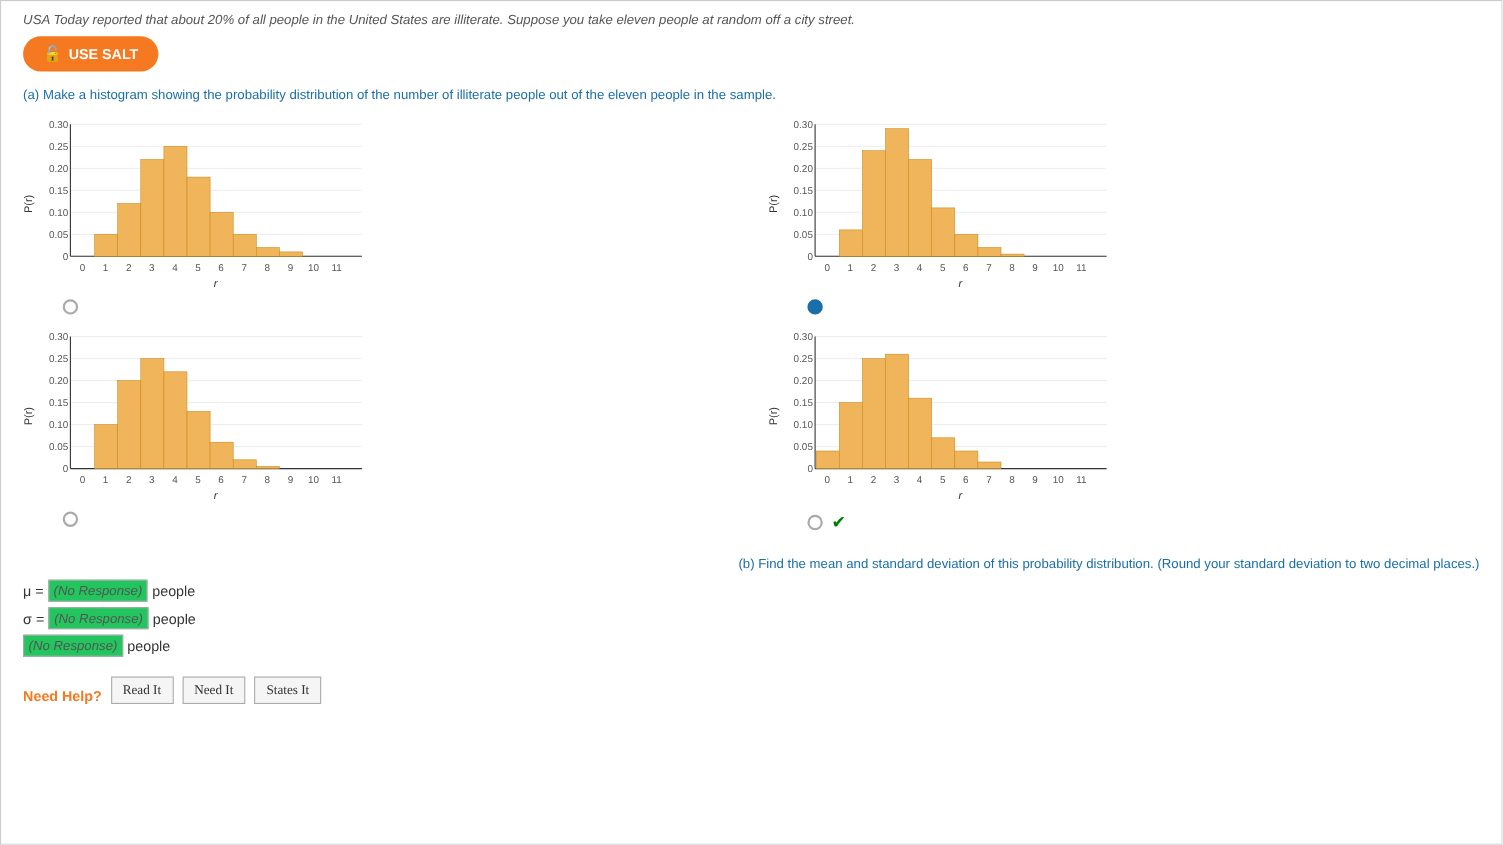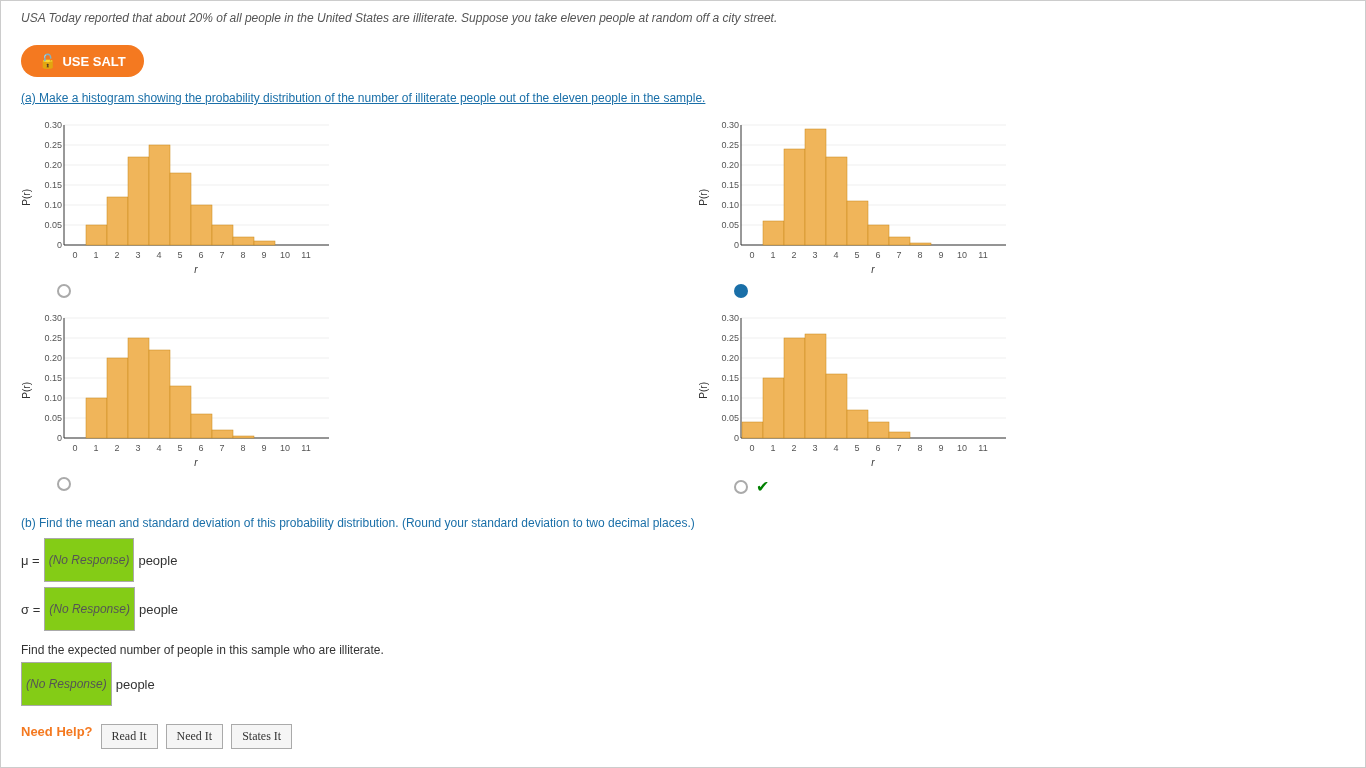--- a/index.html
+++ b/index.html
@@ -1,36 +1,36 @@
 <!DOCTYPE html>
 <html><head>
   <meta charset="utf-8">
   <style>
     * { box-sizing: border-box; margin: 0; padding: 0; }
     body { font-family: Arial, sans-serif; font-size: 13px; background: #fff; color: #333; }
     .page-container { width: 1366px; min-height: 768px; background: #fff; padding: 10px 20px; border: 1px solid #ccc; }
-    .intro-text { font-size: 12px; color: #555; margin-bottom: 20px; font-style: italic; }
+    .intro-text { font-size: 12px; color: #555; margin-bottom: 8px; font-style: italic; }
     .salt-btn { background: #f47920; border: none; border-radius: 20px; color: #fff; font-weight: bold; font-size: 13px; padding: 8px 18px; cursor: pointer; display: inline-flex; align-items: center; gap: 6px; margin-bottom: 14px; }
     .salt-btn .salt-icon { font-size: 14px; }
     .part-label { color: #1a6fa8; font-size: 12px; margin-bottom: 10px; }
-    .part-label span { text-decoration: underline; }
+    .part-label span { }
     .histograms-grid { display: grid; grid-template-columns: 1fr 1fr; gap: 10px 30px; margin-bottom: 20px; }
     .histogram-cell { display: flex; flex-direction: column; align-items: flex-start; position: relative; }
     .histogram-wrapper { display: flex; flex-direction: row; align-items: flex-end; }
     .y-axis-label { font-size: 10px; writing-mode: vertical-rl; transform: rotate(180deg); margin-right: 2px; color: #333; align-self: center; }
     svg.histogram { display: block; }
     .radio-row { display: flex; align-items: center; margin-top: 4px; gap: 6px; }
     .radio-circle { width: 14px; height: 14px; border-radius: 50%; border: 2px solid #aaa; background: #fff; display: inline-block; flex-shrink: 0; }
     .radio-circle.selected { border-color: #1a6fa8; background: #1a6fa8; }
     .checkmark { color: green; font-size: 16px; margin-left: 2px; }
-    .part-b { margin-top: 10px; }
+    .part-b { margin-top: 10px; text-align: right; }
     .part-b-label { color: #1a6fa8; font-size: 12px; margin-bottom: 8px; }
     .input-row { display: flex; align-items: center; gap: 4px; margin-bottom: 5px; font-size: 13px; }
-    .input-box { border: 1px solid #aaa; background: #84cc16; padding: 14px 4px; font-size: 12px; color: #555; font-style: italic; min-width: 80px; display: inline-block; cursor: text; }
-    .need-help { margin-top: 18px; display: flex; align-items: flex-start; gap: 8px; }
+    .input-box { border: 1px solid #aaa; background: #22c55e; padding: 2px 4px; font-size: 12px; color: #555; font-style: italic; min-width: 80px; display: inline-block; cursor: text; }
+    .need-help { margin-top: 18px; display: flex; align-items: flex-end; gap: 8px; }
     .need-help-label { color: #f47920; font-weight: bold; font-size: 13px; }
     .help-btn { border: 1px solid #aaa; background: #f5f5f5; padding: 4px 10px; font-size: 12px; cursor: pointer; color: #333; font-family: Liberation Serif, serif; }
   </style>
 </head>
 <body>
 
 <div class="page-container">
   <p class="intro-text">USA Today reported that about 20% of all people in the United States are illiterate. Suppose you take eleven people at random off a city street.</p>
 
   <button class="salt-btn">
@@ -305,21 +305,20 @@
     <div class="input-row">
       <span>μ =</span>
       <span class="input-box">(No Response)</span>
       <span>people</span>
     </div>
     <div class="input-row">
       <span>σ =</span>
       <span class="input-box">(No Response)</span>
       <span>people</span>
     </div>
-    <p style="margin-top:12px; margin-bottom:5px; font-size:12px; color:#333;">Find the expected number of people in this sample who are illiterate.</p>
     <div class="input-row">
       <span class="input-box">(No Response)</span>
       <span>people</span>
     </div>
   </div>
 
   
   <div class="need-help">
     <span class="need-help-label">Need Help?</span>
     <button class="help-btn">Read It</button>

